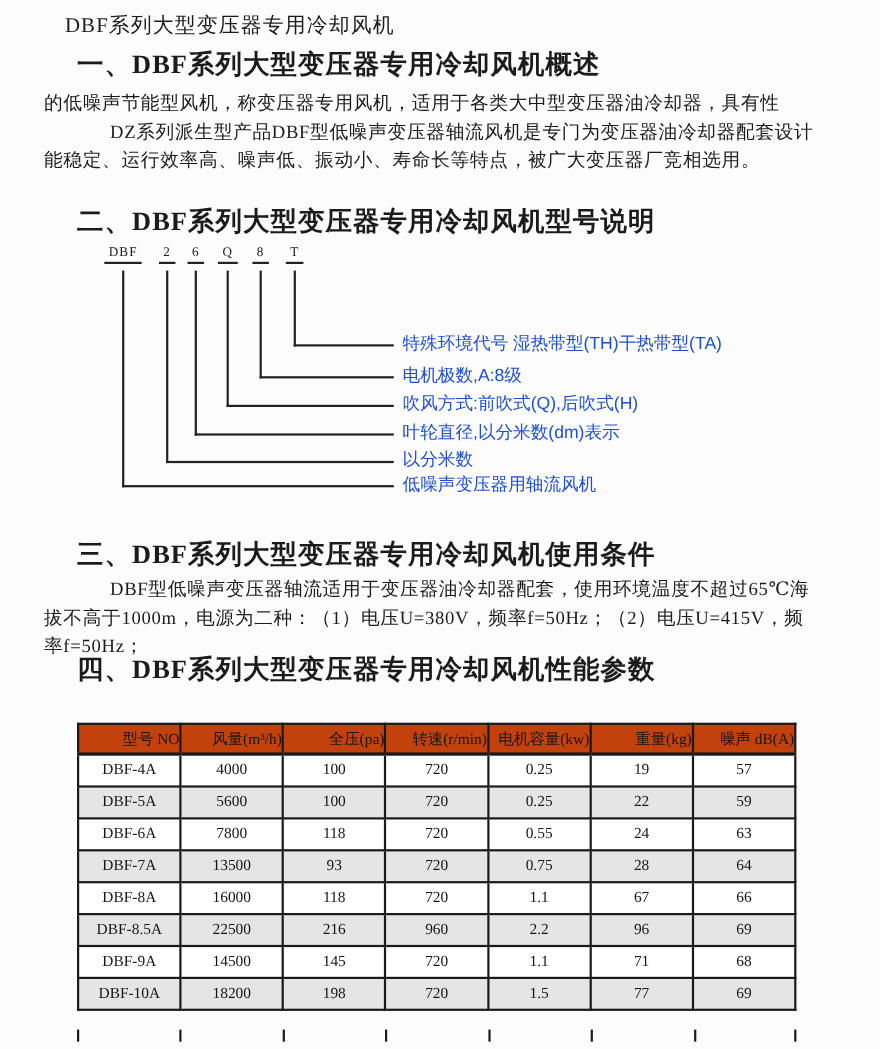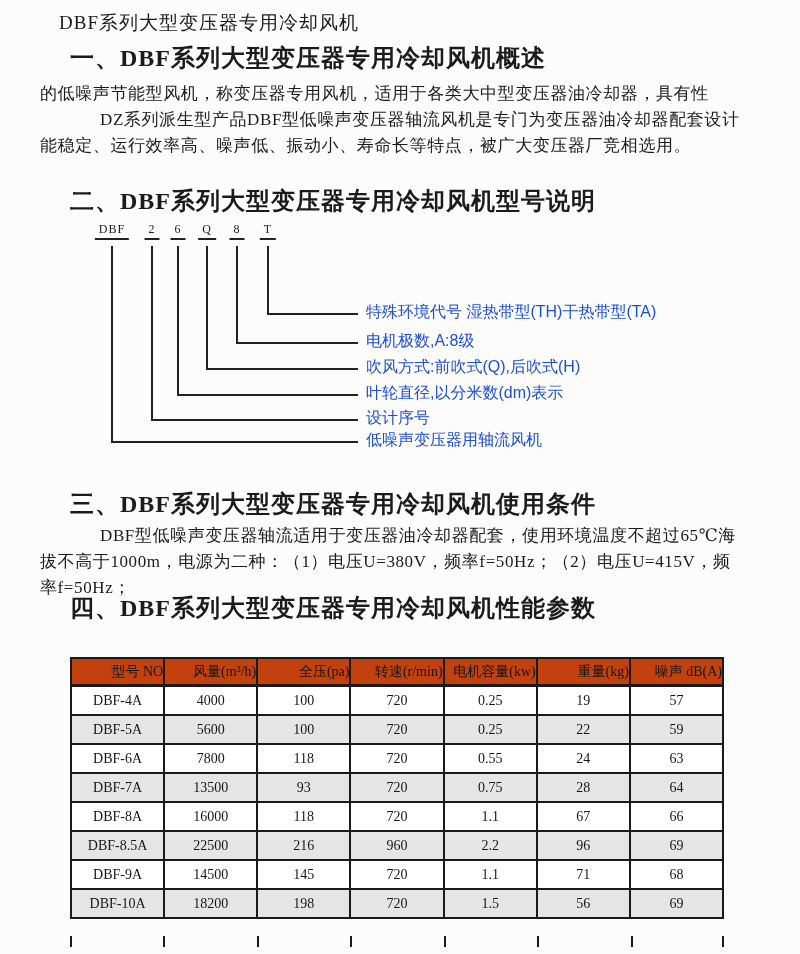--- a/index.html
+++ b/index.html
@@ -113,21 +113,21 @@
     <div class="dline" style="left:236px; top:342px; width:122px; height:2px;"></div>
     <div class="dline" style="left:206px; top:368px; width:152px; height:2px;"></div>
     <div class="dline" style="left:177px; top:394px; width:181px; height:2px;"></div>
     <div class="dline" style="left:151px; top:419px; width:207px; height:2px;"></div>
     <div class="dline" style="left:111px; top:441px; width:247px; height:2px;"></div>
 
     <div class="dlabel" style="top:302px;">特殊环境代号 湿热带型(TH)干热带型(TA)</div>
     <div class="dlabel" style="top:331px;">电机极数,A:8级</div>
     <div class="dlabel" style="top:357px;">吹风方式:前吹式(Q),后吹式(H)</div>
     <div class="dlabel" style="top:383px;">叶轮直径,以分米数(dm)表示</div>
-    <div class="dlabel" style="top:408px;">设计序号</div>
+    <div class="dlabel" style="top:408px;">以分米数</div>
     <div class="dlabel" style="top:430px;">低噪声变压器用轴流风机</div>
   </div>
 
   <div class="sec-h" id="h3">三、DBF系列大型变压器专用冷却风机使用条件</div>
 
   <div class="para" id="para3">
     <div class="pline indent">DBF型低噪声变压器轴流适用于变压器油冷却器配套，使用环境温度不超过65℃海</div>
     <div class="pline">拔不高于1000m，电源为二种：（1）电压U=380V，频率f=50Hz；（2）电压U=415V，频</div>
     <div class="pline">率f=50Hz；</div>
   </div>
@@ -209,21 +209,21 @@
           <td>1.1</td>
           <td>71</td>
           <td>68</td>
         </tr>
         <tr class="alt">
           <td>DBF-10A</td>
           <td>18200</td>
           <td>198</td>
           <td>720</td>
           <td>1.5</td>
-          <td>56</td>
+          <td>77</td>
           <td>69</td>
         </tr>
       </tbody>
   </table>
 
   <div id="stub">
       <div class="stub-line" style="left: 0px;"></div>
       <div class="stub-line" style="left: 93px;"></div>
       <div class="stub-line" style="left: 187px;"></div>
       <div class="stub-line" style="left: 280px;"></div>

